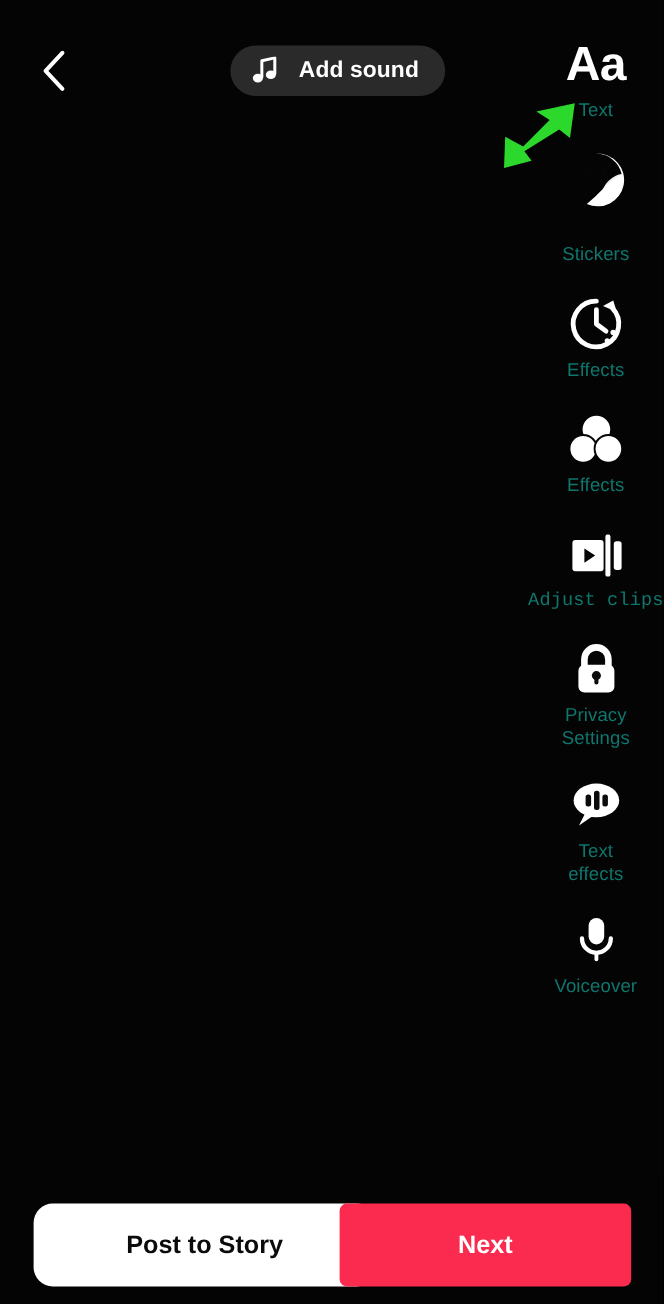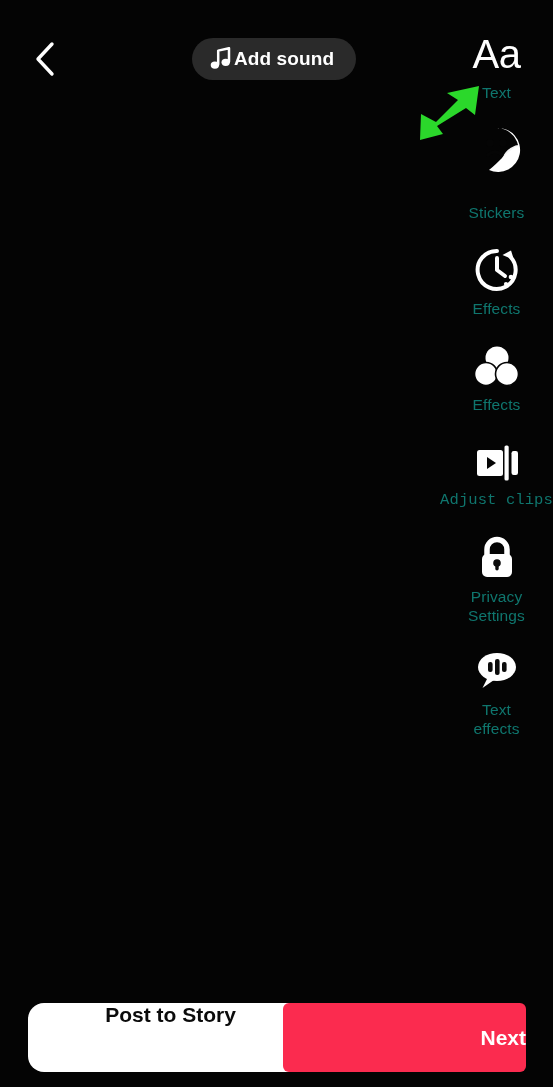--- a/index.html
+++ b/index.html
@@ -33,21 +33,21 @@
   #sound-pill {
     position: absolute;
     left: 192px;
     top: 38px;
     height: 42px;
     padding: 0 22px 0 18px;
     background: #2a2a2a;
     border-radius: 21px;
     display: flex;
     align-items: center;
-    gap: 2px;
+    gap: 17px;
     cursor: pointer;
   }
   #sound-pill .pill-label {
     color: #fff;
     font-size: 19px;
     font-weight: 700;
     letter-spacing: 0.1px;
     white-space: nowrap;
   }
 
@@ -81,21 +81,21 @@
     font-size: 15.5px;
     font-weight: 400;
     line-height: 19px;
     text-align: center;
     letter-spacing: 0.1px;
     white-space: pre-line;
   }
   .aa-glyph {
     color: #fff;
     font-size: 40px;
-    font-weight: 400;
+    font-weight: 700;
     line-height: 40px;
     letter-spacing: -0.5px;
   }
 
   
   #annotation-arrow {
     position: absolute;
     left: 417px;
     top: 84px;
     width: 64px;
@@ -116,39 +116,40 @@
   }
   #post-story-btn {
     position: absolute;
     left: 28px;
     top: 1003px;
     width: 285px;
     height: 69px;
     background: #ffffff;
     border-radius: 16px;
     display: flex;
+    align-items: center;
     justify-content: center;
     cursor: pointer;
   }
   #post-story-btn .btn-label {
     color: #0b0b0b;
     font-size: 21px;
     font-weight: 700;
   }
   #next-btn {
     position: absolute;
     left: 283px;
     top: 1003px;
     width: 243px;
     height: 69px;
     background: #fb2b4f;
     border-radius: 6px;
     display: flex;
     align-items: center;
-    justify-content: flex-end;
+    justify-content: center;
     cursor: pointer;
   }
   #next-btn .btn-label {
     color: #ffffff;
     font-size: 21px;
     font-weight: 700;
   }
 </style>
 </head>
 <body>
@@ -249,20 +250,30 @@
           <path d="M15 27 L9.5 38 L21 30 Z" fill="#ffffff"></path>
           <rect x="15" y="12" width="4.6" height="10" rx="2.1" fill="#0b0b0b"></rect>
           <rect x="22" y="9" width="4.6" height="16" rx="2.1" fill="#0b0b0b"></rect>
           <rect x="29" y="12" width="4.6" height="10" rx="2.1" fill="#0b0b0b"></rect>
         </svg>
       </div>
       <div class="tool-label">Text
 effects</div>
     </div>
 
+    <div class="tool" style="margin-top:6px;">
+      <div class="tool-icon">
+        <svg width="40" height="44" viewBox="0 0 40 44">
+          <rect x="13.5" y="3" width="13" height="22" rx="6.5" fill="#ffffff"></rect>
+          <path d="M8 20 A12 12 0 0 0 32 20" fill="none" stroke="#ffffff" stroke-width="3.6" stroke-linecap="round"></path>
+          <rect x="18.4" y="31" width="3.2" height="8" rx="1.6" fill="#ffffff"></rect>
+        </svg>
+      </div>
+      <div class="tool-label">Voiceover</div>
+    </div>
 
   </div>
 
   <svg id="annotation-arrow" viewBox="0 0 64 58">
     <path d="M62 2 L30 9 L41 16 L19 38 L4 30 L3 56 L26 50 L20 42 L49 24 L58 31 Z" fill="#2BD82B"></path>
   </svg>
 
   <div id="bottom-bar"></div>
 
   <div id="post-story-btn">

